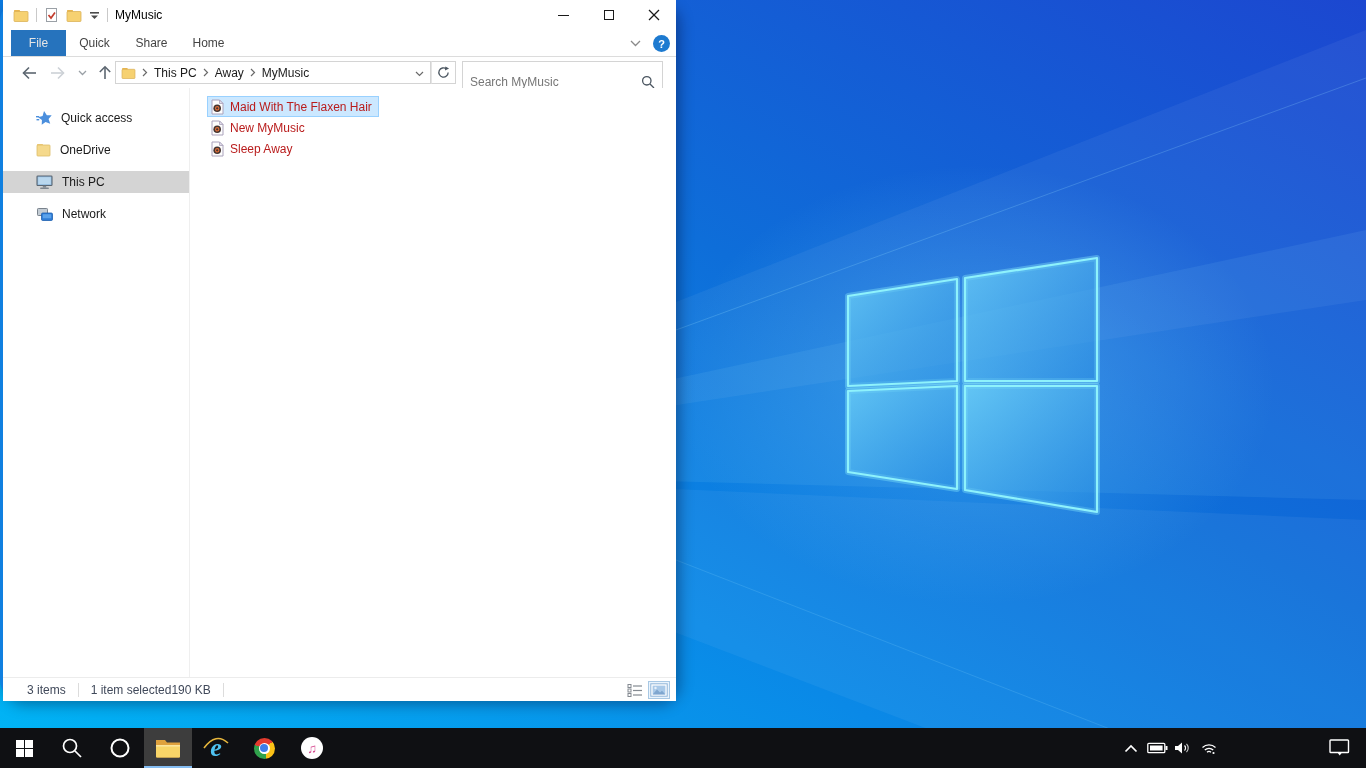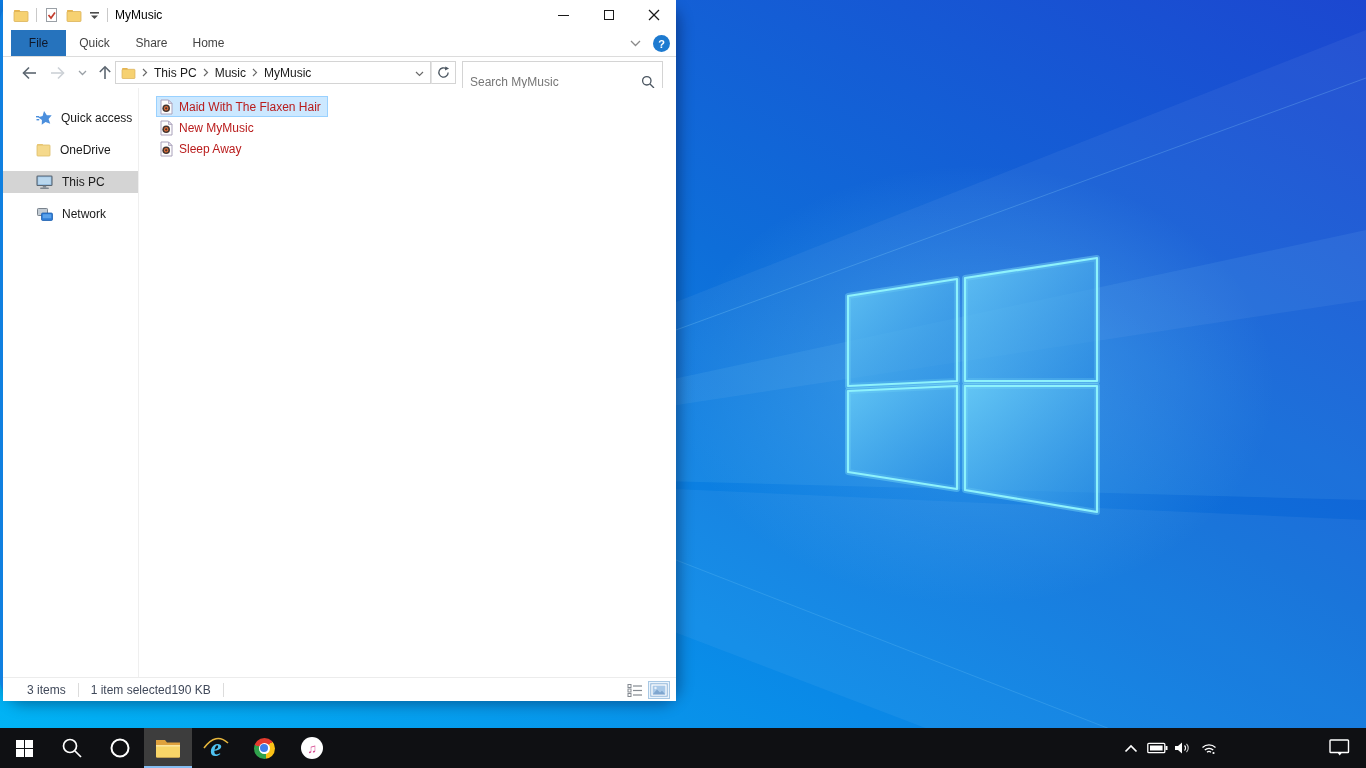--- a/index.html
+++ b/index.html
@@ -20,21 +20,21 @@
   .win-title { position:absolute; left:112px; top:0; line-height:30px; color:#000; }
   .caption { position:absolute; right:0; top:0; display:flex; }
   .cap-btn { width:45px; height:30px; display:flex; align-items:center; justify-content:center; }
   .min-glyph { width:11px; height:1px; background:#1a1a1a; }
   .max-glyph { width:10px; height:10px; border:1px solid #1a1a1a; }
 
   
   .tabrow { position:absolute; left:0; top:30px; right:0; height:27px; background:#fff;
             border-bottom:1px solid #dcdcdc; display:flex; padding-left:8px; }
   .tab { width:57px; text-align:center; line-height:26px; color:#444; }
-  .tab-file { background:#2673bd; color:#0f172a; width:55px; }
+  .tab-file { background:#2673bd; color:#e5e5e5; width:55px; }
   .ribbon-ctl { position:absolute; right:6px; top:30px; height:27px; display:flex; align-items:center; gap:12px; }
   .help-btn { width:17px; height:17px; border-radius:50%; background:#1d7ad0; color:#fff; font-weight:bold;
               font-size:11px; display:flex; align-items:center; justify-content:center; }
 
   
   .toolbar { position:absolute; left:0; top:57px; right:0; height:31px; background:#fff; }
   .nav-btns { position:absolute; left:13px; top:0; height:31px; display:flex; align-items:center; }
   .nav-btn { display:flex; align-items:center; justify-content:center; }
   .addressbox { position:absolute; left:112px; top:4px; width:316px; height:23px; border:1px solid #d4d4d4;
                 background:#fff; display:flex; align-items:center; padding-left:5px; }
@@ -43,21 +43,21 @@
   .refresh-btn { position:absolute; left:428px; top:4px; width:25px; height:23px; border:1px solid #d4d4d4;
                  border-left:1px solid #e4e4e4; display:flex; align-items:center; justify-content:center; }
   .searchbox { position:absolute; left:459px; top:4px; width:201px; height:41px; border:1px solid #d4d4d4;
                display:flex; align-items:center; padding:0 7px; }
   .searchbox input { flex:1; border:none; outline:none; font-family:"Liberation Sans",sans-serif;
                      font-size:12px; color:#1a1a1a; min-width:0; }
   .searchbox input::placeholder { color:#767676; opacity:1; }
 
   
   .main { position:absolute; left:0; top:88px; right:0; bottom:24px; display:flex; background:#fff; }
-  .sidebar { width:136px; border-right:1px solid #efefef; padding-top:19px; }
+  .sidebar { width:187px; border-right:1px solid #efefef; padding-top:19px; }
   .side-item { height:22px; display:flex; align-items:center; padding-left:33px; gap:9px;
                color:#1a1a1a; margin-bottom:10px; }
   .side-item.selected { background:#d4d4d4; }
   .filepane { flex:1; padding-top:8px; }
   .file-row { display:flex; align-items:center; height:21px; margin-left:17px; margin-bottom:0;
               width:max-content; padding:0 6px 0 3px; gap:6px; color:#b91c1c; border:1px solid transparent; }
   .file-row.selected { background:#cce8ff; border-color:#99d1ff; }
 
   
   .statusbar { position:absolute; left:0; bottom:0; right:0; height:24px; background:#fff;
@@ -223,21 +223,21 @@
         <rect x="1" y="1" width="6" height="3" rx="0.5" fill="#e9b54e"></rect>
         <rect x="1" y="2.5" width="14" height="10" rx="0.8" fill="#f6d171" stroke="#dcb259" stroke-width="0.8"></rect>
       </svg>
       <svg width="6" height="9" viewBox="0 0 6 9" style="margin-left:6px">
         <polyline points="1,1 4.5,4.5 1,8" stroke="#6a6a6a" stroke-width="1.2" fill="none"></polyline>
       </svg>
       <span class="crumb">This PC</span>
       <svg width="6" height="9" viewBox="0 0 6 9">
         <polyline points="1,1 4.5,4.5 1,8" stroke="#6a6a6a" stroke-width="1.2" fill="none"></polyline>
       </svg>
-      <span class="crumb">Music</span>
+      <span class="crumb">Away</span>
       <svg width="6" height="9" viewBox="0 0 6 9">
         <polyline points="1,1 4.5,4.5 1,8" stroke="#6a6a6a" stroke-width="1.2" fill="none"></polyline>
       </svg>
       <span class="crumb">MyMusic</span>
       <div class="addr-ddown">
         <svg width="9" height="6" viewBox="0 0 9 6">
           <polyline points="1,1 4.5,4.5 8,1" stroke="#6a6a6a" stroke-width="1.2" fill="none"></polyline>
         </svg>
       </div>
     </div>

